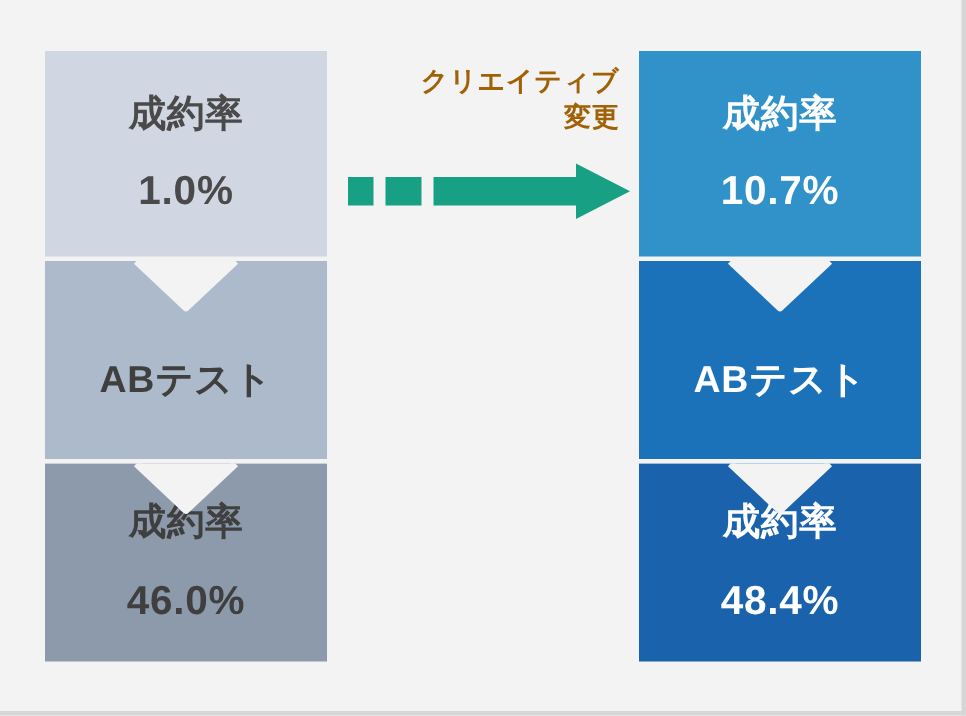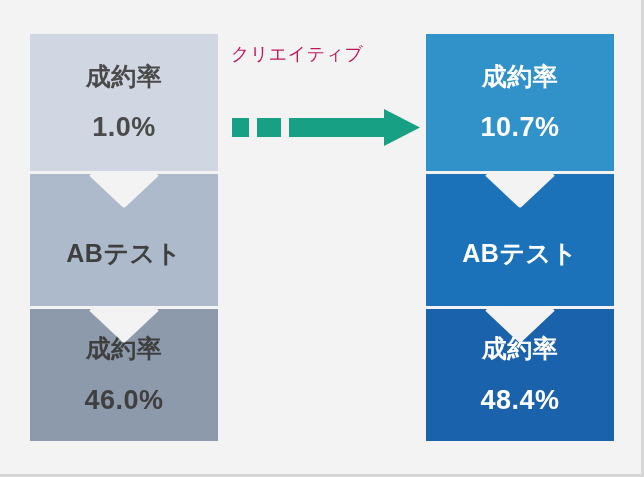--- a/index.html
+++ b/index.html
@@ -66,24 +66,24 @@
 
   .rate-label{ font-size:25px; font-weight:600; }
   .rate-value{ font-size:27px; font-weight:600;margin-top:20px; }
   .stage-name{ font-size:25px; font-weight:700;margin-top:27px; }
 
   
   #change-note{
     position:absolute;
     left:231px; top:42px;
     width:182px;
-    text-align:left;
-    color:#be185d;
+    text-align:right;
+    color:#a16207;
     font-size:18px;
-    font-weight:400;
+    font-weight:700;
     line-height:1.35;
     letter-spacing:0.5px;
   }
   #change-note .nl{ display:block; white-space:nowrap; }
 
   #dashed-arrow{
     position:absolute;
     left:231px; top:108px;
     width:190px; height:40px;
   }
@@ -118,20 +118,21 @@
           <path d="M61,0 L94,31 L127,0" fill="none" stroke="#f3f3f3" stroke-width="5" stroke-linejoin="round"></path>
         </svg>
       </div>
       <span class="line rate-label">成約率</span>
       <span class="line rate-value">46.0%</span>
     </div>
   </div>
 
   <div id="change-note">
     <span class="nl">クリエイティブ</span>
+    <span class="nl">変更</span>
   </div>
 
   <div id="dashed-arrow">
     <svg width="190" height="40" viewBox="0 0 190 40" xmlns="http://www.w3.org/2000/svg">
       <rect x="1" y="10" width="17" height="19" fill="#18a085"></rect>
       <rect x="26" y="10" width="24" height="19" fill="#18a085"></rect>
       <polygon points="58,10 153,10 153,1 189,19.5 153,38 153,29 58,29" fill="#18a085"></polygon>
     </svg>
   </div>
 

